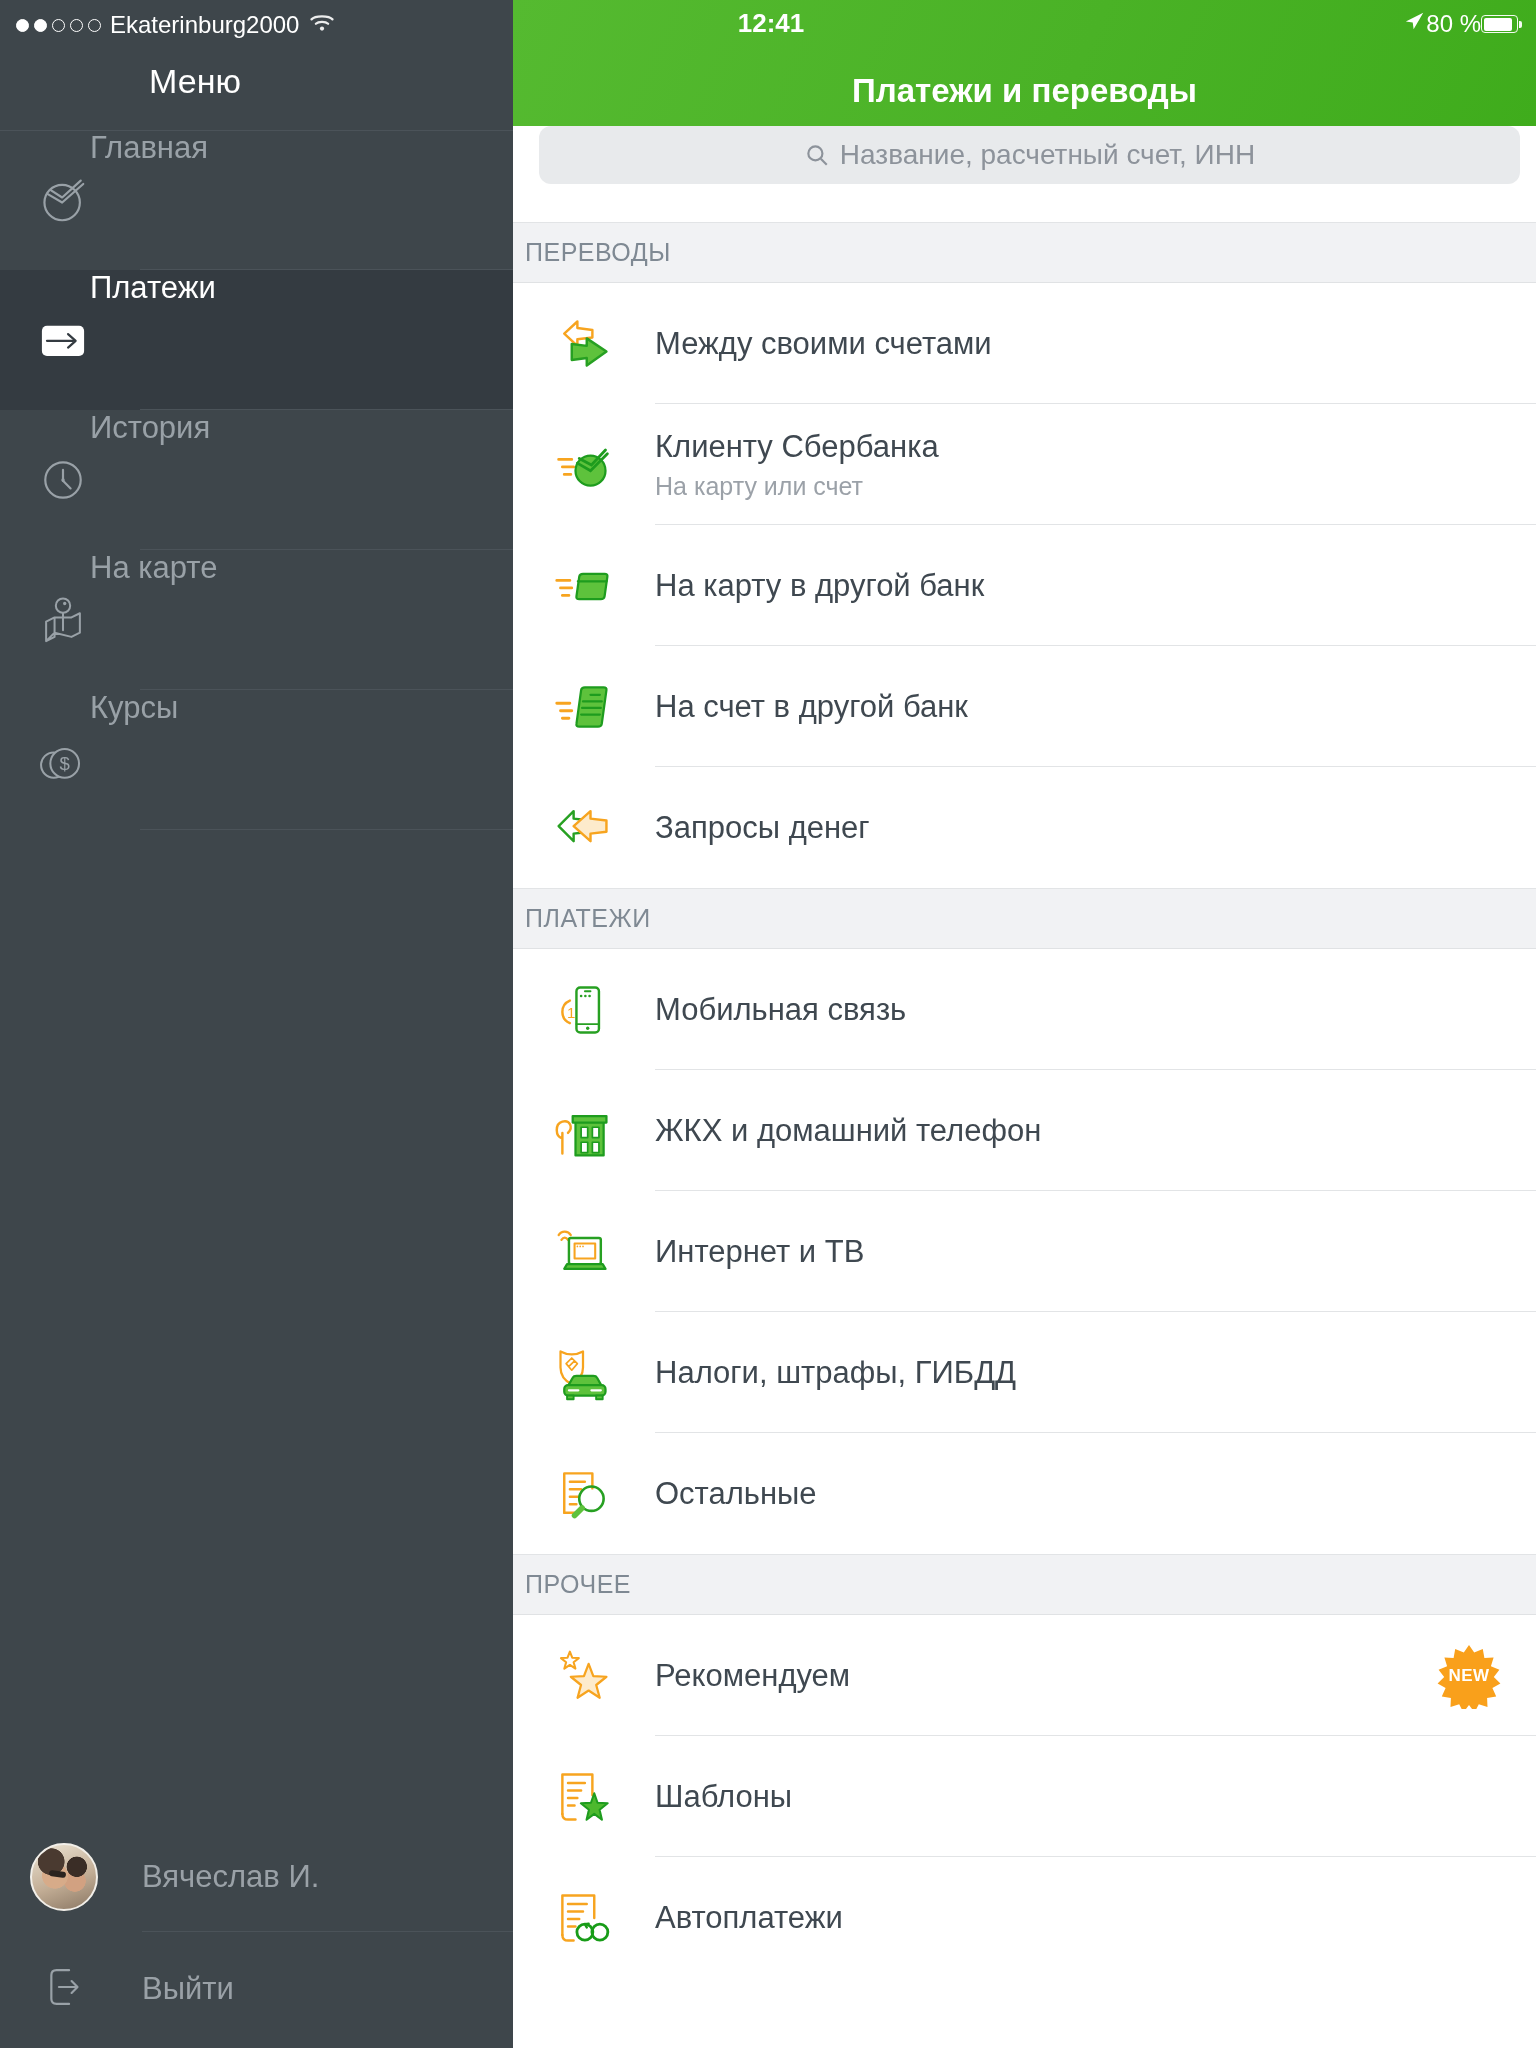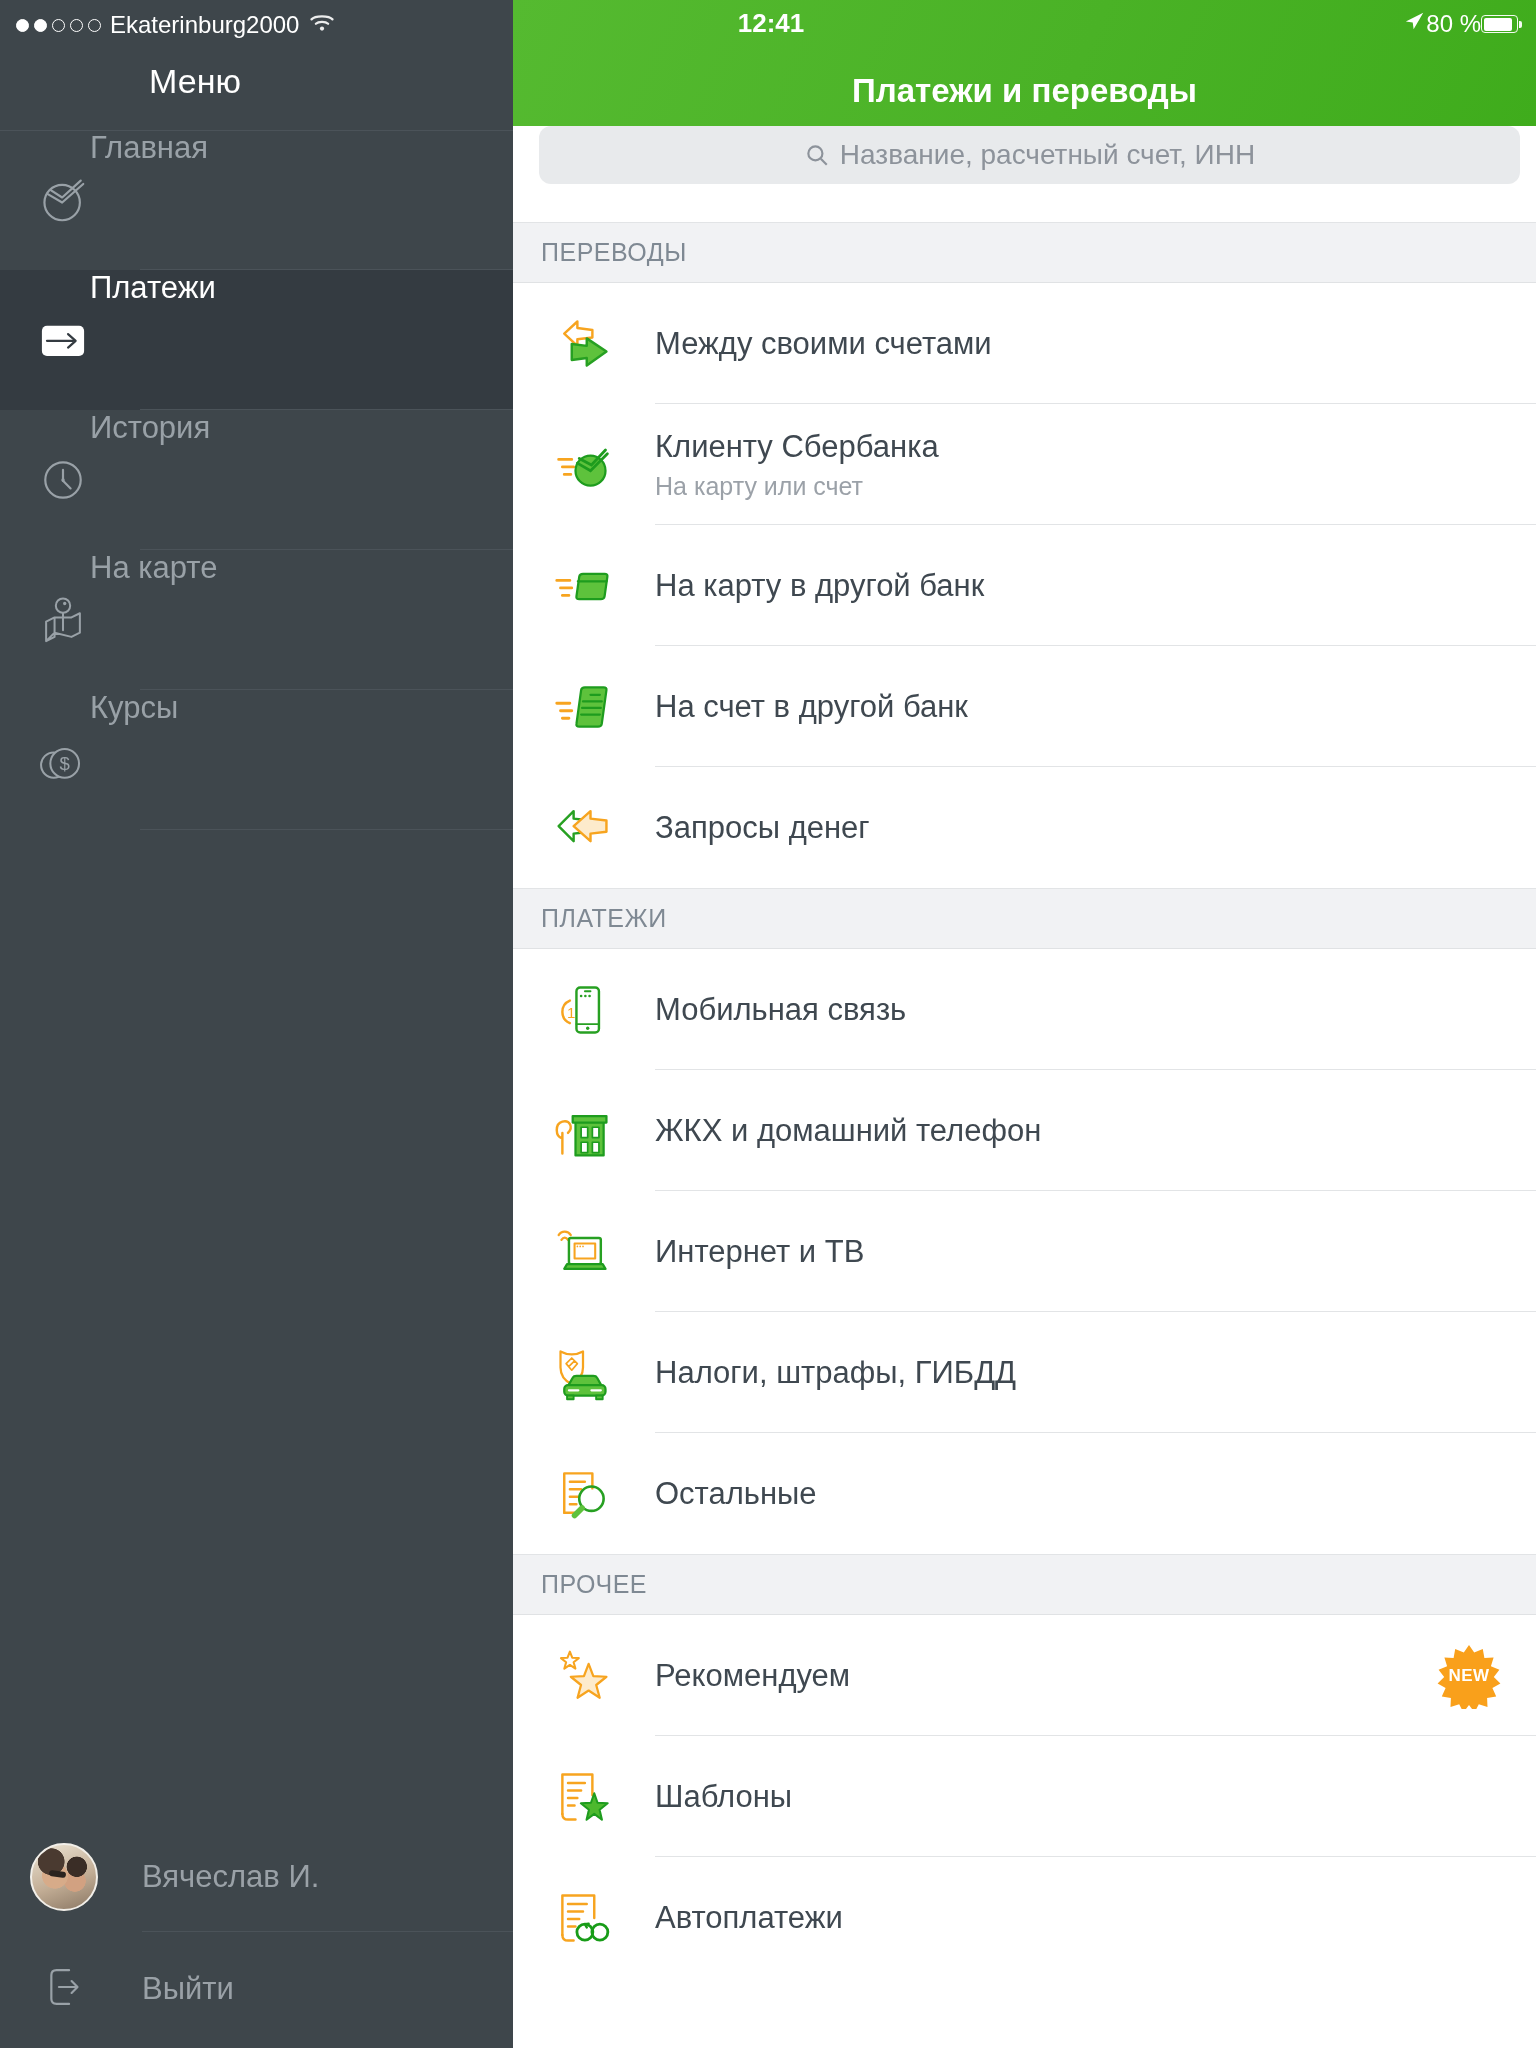--- a/index.html
+++ b/index.html
@@ -40,21 +40,21 @@
   .green-header{position:relative;height:126px;background:linear-gradient(115deg,#55BA30 0%,#4AB226 55%,#3FAC1C 100%);}
   .time{position:absolute;left:258px;top:8px;transform:translateX(-50%);color:#fff;font-size:26px;font-weight:600;}
   .status-right{position:absolute;right:18px;top:10px;display:flex;align-items:center;color:#fff;font-size:24px;}
   .battery{position:relative;width:37px;height:18px;border:1.5px solid rgba(255,255,255,.95);border-radius:4px;box-sizing:border-box;}
   .battery::before{content:"";position:absolute;left:1.5px;top:1.5px;bottom:1.5px;width:80%;background:#fff;border-radius:2px;}
   .battery::after{content:"";position:absolute;right:-5px;top:5px;width:3px;height:7px;background:rgba(255,255,255,.95);border-radius:0 2px 2px 0;}
   .page-title{position:absolute;left:0;right:0;bottom:16px;text-align:center;color:#fff;font-size:33px;font-weight:700;}
   .search-zone{height:96px;display:flex;align-items:flex-start;background:#fff;}
   .search-bar{flex:1;margin:0 16px 0 26px;height:58px;background:#E8EAEC;border-radius:12px;display:flex;align-items:center;justify-content:center;gap:10px;color:#8D939B;font-size:28px;}
   .search-bar svg{width:26px;height:26px;}
-  .band{height:61px;background:#F1F2F4;border-top:1px solid #E2E4E6;border-bottom:1px solid #E0E2E4;box-sizing:border-box;display:flex;align-items:center;padding-left:28px;color:#7F8993;font-size:25px;letter-spacing:.5px;}
+  .band{height:61px;background:#F1F2F4;border-top:1px solid #E2E4E6;border-bottom:1px solid #E0E2E4;box-sizing:border-box;display:flex;align-items:center;padding-left:12px;color:#7F8993;font-size:25px;letter-spacing:.5px;}
   .row{position:relative;height:121px;display:flex;align-items:center;padding-left:40px;box-sizing:border-box;background:#fff;cursor:default;}
   .row:not(.last)::after{content:"";position:absolute;left:142px;right:0;bottom:0;height:1px;background:#E2E4E6;}
   .ric{width:60px;height:60px;flex:0 0 60px;}
   .ric svg{width:60px;height:60px;display:block;}
   .rtext{margin-left:42px;display:flex;flex-direction:column;}
   .rtitle{color:#3F4850;font-size:31px;}
   .rsub{color:#9BA1A8;font-size:25px;margin-top:7px;}
   .badge{margin-left:auto;margin-right:34px;position:relative;width:66px;height:66px;flex:0 0 66px;text-decoration:underline;}
   .badge svg{width:66px;height:66px;display:block;}
   .badge span{position:absolute;left:0;top:0;width:100%;height:100%;display:flex;align-items:center;justify-content:center;color:#fff;font-size:17px;font-weight:700;letter-spacing:.5px;}

